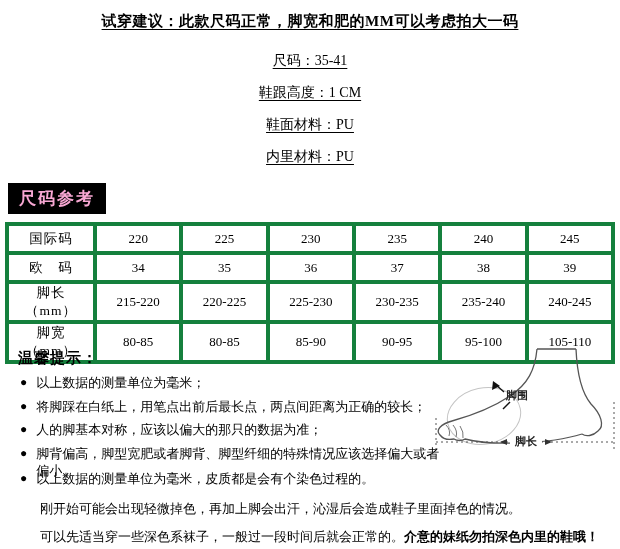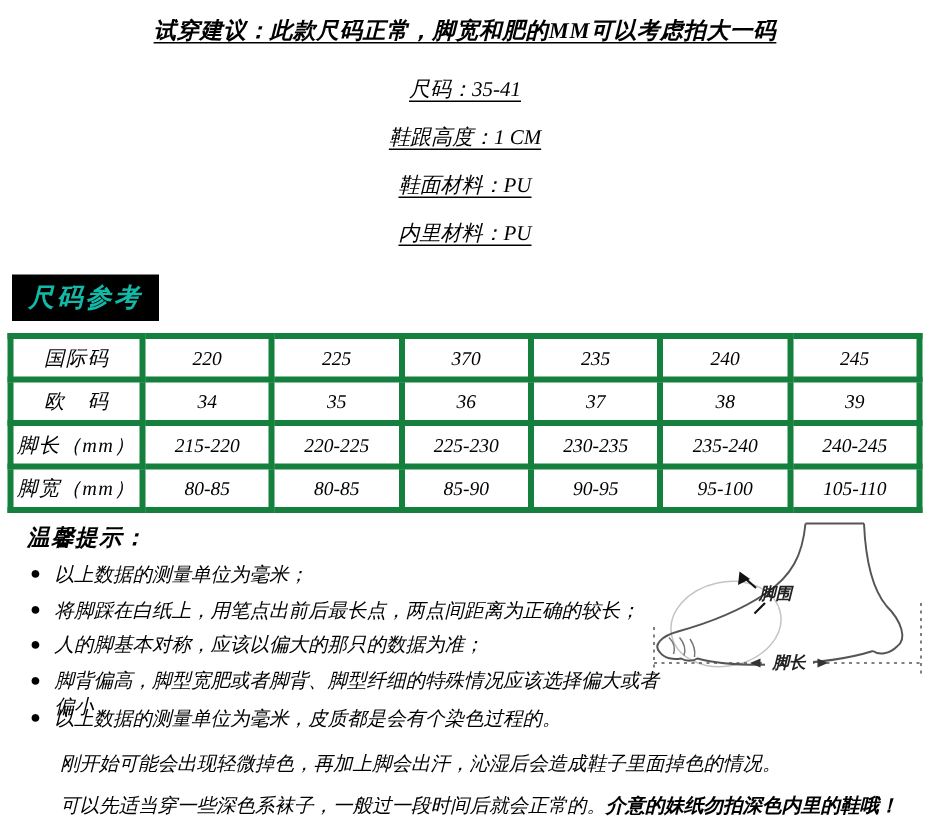--- a/index.html
+++ b/index.html
@@ -1,32 +1,32 @@
 <!DOCTYPE html>
 <html><head>
 <meta charset="utf-8">
 <style>
   * { margin:0; padding:0; box-sizing:border-box; }
   body { background:#fff; }
   .page {
     position:relative; width:620px; height:549px; background:#ffffff;
-    color:#000; font-family:"Liberation Serif","DejaVu Serif",serif; overflow:hidden;font-style:italic;
+    color:#000; font-family:"Liberation Serif","DejaVu Serif",serif; overflow:hidden;
   }
   
   .specs { position:absolute; top:12px; left:0; width:100%; text-align:center; }
   .spec-line {
     display:inline-block; font-size:14px; line-height:19px;
     text-decoration:underline; text-underline-offset:3px;
   }
   .spec-row { margin-bottom:13px; }
   .spec-row.first { margin-bottom:20px; }
   .spec-row.first .spec-line { font-weight:bold; font-size:15px; letter-spacing:0.5px; }
   
   .badge {
-    position:absolute; top:183px; left:8px; background:#000; color:#14b8a6;
+    position:absolute; top:183px; left:8px; background:#000; color:#f9a8d4;
     font-weight:bold; font-size:17px; line-height:17px; padding:7px 11px; letter-spacing:2px;
   }
   
   .size-table {
     position:absolute; top:222px; left:5px; width:610px;
     border-collapse:collapse; font-size:13px; text-align:center;
     border:2px solid #000;
   }
   .size-table td { border:4px solid #15803d; height:29px; padding:0 2px; }
   .size-table td.lbl { width:88px; font-size:13.5px; letter-spacing:1px; }
@@ -59,21 +59,21 @@
   </div>
 
   <div class="badge">尺码参考</div>
 
   <table class="size-table">
     <tbody>
       <tr>
         <td class="lbl">国际码</td>
         <td>220</td>
         <td>225</td>
-        <td>370</td>
+        <td>230</td>
         <td>235</td>
         <td>240</td>
         <td>245</td>
       </tr>
       <tr>
         <td class="lbl">欧　码</td>
         <td>34</td>
         <td>35</td>
         <td>36</td>
         <td>37</td>

